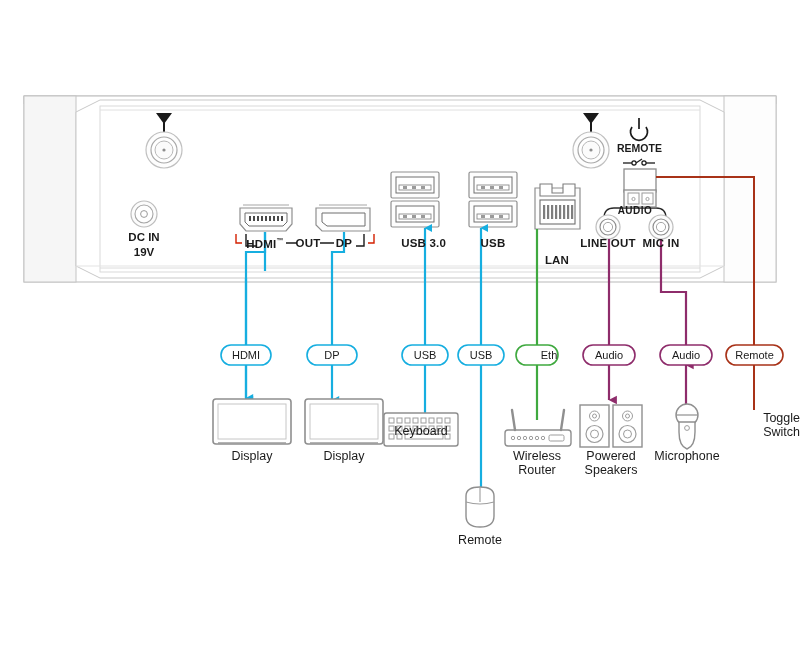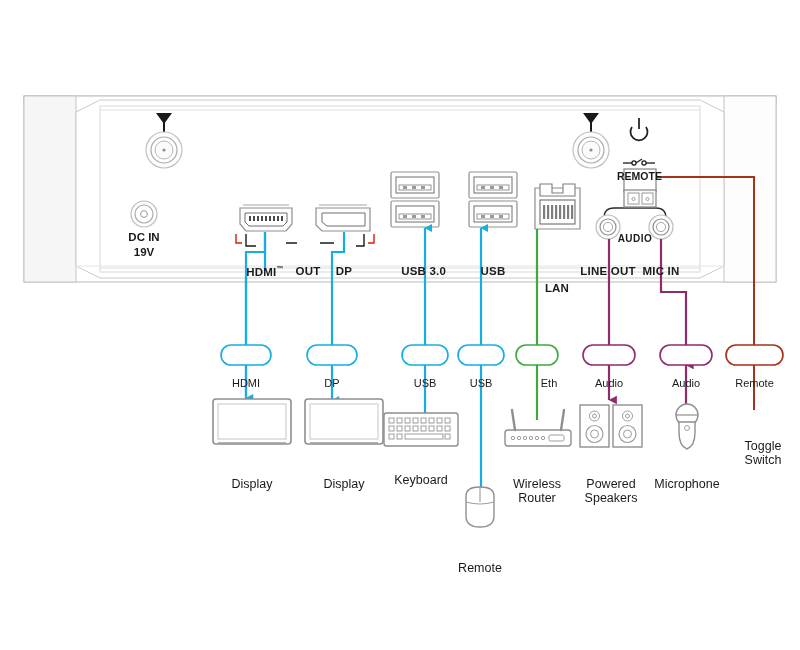--- a/index.html
+++ b/index.html
@@ -3,21 +3,21 @@
 <meta charset="utf-8">
 <style>
   html,body{margin:0;padding:0;}
   body{
     width:800px;height:650px;background:#ffffff;
     font-family:"Liberation Sans", sans-serif;
     position:relative;overflow:hidden;
   }
   #stage{position:absolute;left:0;top:0;width:800px;height:650px;}
   #svg{position:absolute;left:0;top:0;}
-  .lbl{position:absolute;text-align:center;color:#1a1a1a;line-height:1.15;white-space:pre;margin-top:28px;}
+  .lbl{position:absolute;text-align:center;color:#1a1a1a;line-height:1.15;white-space:pre;}
   .port-lbl{font-size:11.5px;font-weight:bold;letter-spacing:0.2px;}
   .dev-lbl{font-size:12.5px;font-weight:normal;}
   .pill-lbl{font-size:11px;}
   .remote-lbl{font-size:10.5px;font-weight:bold;}
   .audio-lbl{font-size:10px;font-weight:bold;letter-spacing:.5px;}
 </style>
 </head>
 <body>
 
 <div id="stage">
@@ -352,23 +352,23 @@
 <div class="lbl pill-lbl" style="left:307px;top:349px;width:50px;">DP</div>
 <div class="lbl pill-lbl" style="left:402px;top:349px;width:46px;">USB</div>
 <div class="lbl pill-lbl" style="left:458px;top:349px;width:46px;">USB</div>
 <div class="lbl pill-lbl" style="left:516px;top:349px;width:66px;">Eth</div>
 <div class="lbl pill-lbl" style="left:583px;top:349px;width:52px;">Audio</div>
 <div class="lbl pill-lbl" style="left:660px;top:349px;width:52px;">Audio</div>
 <div class="lbl pill-lbl" style="left:726px;top:349px;width:57px;">Remote</div>
 
 <div class="lbl dev-lbl" style="left:212px;top:449px;width:80px;">Display</div>
 <div class="lbl dev-lbl" style="left:304px;top:449px;width:80px;">Display</div>
-<div class="lbl dev-lbl" style="left:380px;top:445px;width:82px;">Keyboard</div>
+<div class="lbl dev-lbl" style="left:380px;top:424px;width:82px;">Keyboard</div>
 <div class="lbl dev-lbl" style="left:440px;top:533px;width:80px;">Remote</div>
 <div class="lbl dev-lbl" style="left:571px;top:449px;width:80px;">Powered
 Speakers</div>
 <div class="lbl dev-lbl" style="left:497px;top:449px;width:80px;">Wireless
 Router</div>
 <div class="lbl dev-lbl" style="left:640px;top:449px;width:94px;text-align:center;">Microphone</div>
-<div class="lbl dev-lbl" style="left:726px;top:411px;width:74px;text-align:center;">Toggle
+<div class="lbl dev-lbl" style="left:726px;top:411px;width:74px;text-align:right;">Toggle
 Switch</div>
 
 </div>
 
 </body></html>

